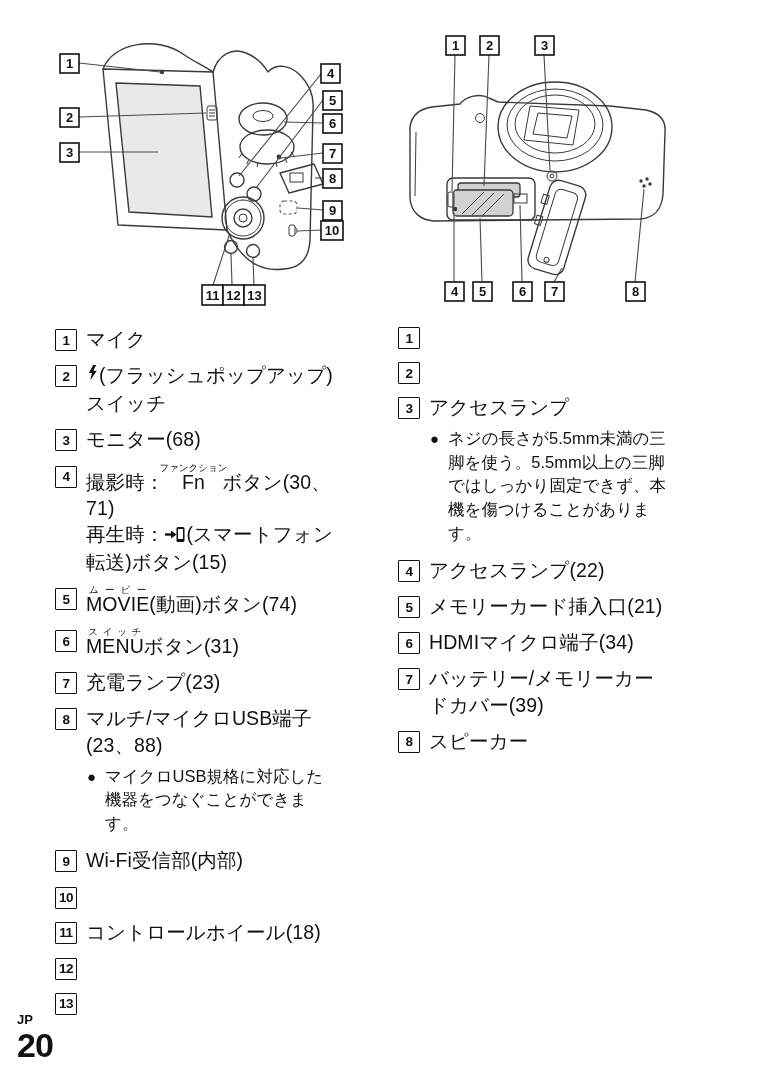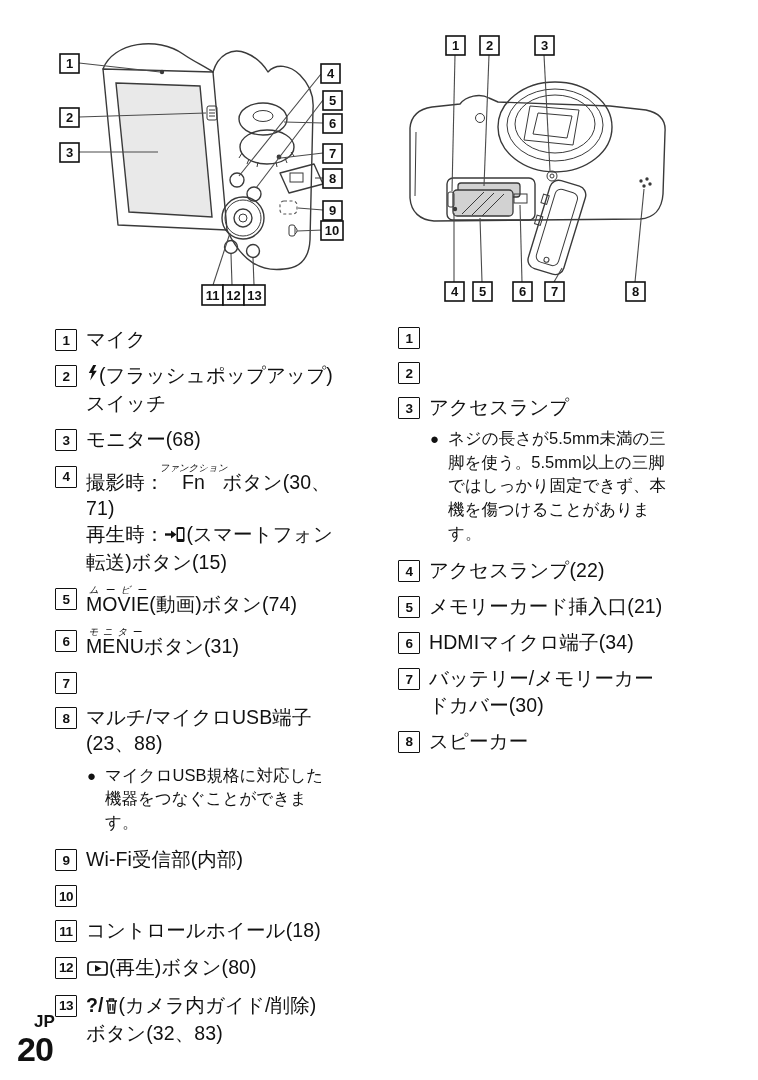--- a/index.html
+++ b/index.html
@@ -20,26 +20,26 @@
   .numbox{
     flex:0 0 auto;width:20px;height:20px;border:1.7px solid #111;border-radius:1px;
     display:flex;align-items:center;justify-content:center;
     font-size:13.5px;font-weight:bold;letter-spacing:-0.5px;
     margin-right:9px;margin-top:3px;background:#fff;
   }
   .itext{font-size:19.5px;line-height:1.34;letter-spacing:0.1px;}
   .note{display:flex;font-size:16.5px;line-height:1.43;margin-top:7px;margin-bottom:2px;padding-left:1px;letter-spacing:0;}
   .bullet{flex:0 0 auto;margin-right:9px;font-size:15px;line-height:1.55;}
   ruby{ruby-position:over;}
-  ruby rt{font-size:9.5px;font-weight:normal;letter-spacing:0;white-space:nowrap;font-style:italic;}
+  ruby rt{font-size:9.5px;font-weight:normal;letter-spacing:0;white-space:nowrap;}
   .icon{display:inline-block;vertical-align:-2px;margin:0 1px;}
   .qmark{font-weight:bold;}
 
   .footer{position:absolute;left:17px;top:1013px;}
-  .footer-jp{font-size:17px;font-weight:bold;margin-left:17px;line-height:1;}
+  .footer-jp{font-size:13px;font-weight:bold;line-height:1;}
   .footer-page{font-size:34px;font-weight:bold;line-height:1;margin-top:2px;letter-spacing:-1px;}
 
   
   .ln{stroke:#3a3a3a;stroke-width:1.4;fill:none;stroke-linejoin:round;stroke-linecap:round;}
   .lnthin{stroke:#3a3a3a;stroke-width:1;fill:none;}
   .leader{stroke:#4a4a4a;stroke-width:1.1;fill:none;}
   .cbox{fill:#fff;stroke:#111;stroke-width:1.6;}
   .cnum{font-size:13px;font-weight:600;fill:#111;text-anchor:middle;}
   .fillgray{fill:#e9e9e9;stroke:#3a3a3a;stroke-width:1.4;}
   .fillgray2{fill:#d2d2d2;stroke:#3a3a3a;stroke-width:1.3;}
@@ -282,25 +282,26 @@
     </div>
     </div>
 
   <div class="item">
       <span class="numbox">5</span>
     <div class="itext"><ruby><span>MOVIE</span><rt>ムービー</rt></ruby><span>(動画)ボタン(74)</span></div>
     </div>
 
   <div class="item">
       <span class="numbox">6</span>
-    <div class="itext"><ruby><span>MENU</span><rt>モニター</rt></ruby><span>ボタン(31)</span></div>
+    <div class="itext"><ruby><span>MENU</span><rt>スイッチ</rt></ruby><span>ボタン(31)</span></div>
     </div>
 
   <div class="item">
       <span class="numbox">7</span>
+    <div class="itext">充電ランプ(23)</div>
     </div>
 
   <div class="item">
       <span class="numbox">8</span>
     <div class="itext"><span>マルチ/マイクロUSB端子(23、88)</span>
       <div class="note">
           <span class="bullet">●</span>
           <span>マイクロUSB規格に対応した機器をつなぐことができます。</span>
         </div>
     </div>
@@ -315,31 +316,24 @@
       <span class="numbox">10</span>
     </div>
 
   <div class="item">
       <span class="numbox">11</span>
     <div class="itext">コントロールホイール(18)</div>
     </div>
 
   <div class="item">
       <span class="numbox">12</span>
-    <div class="itext"><span class="icon"><svg width="21" height="15" viewBox="0 0 21 15">
-            <rect x="1" y="1" width="19" height="13" rx="2.5" fill="none" stroke="#111" stroke-width="1.7"></rect>
-            <polygon points="8,4 14.5,7.5 8,11" fill="#111"></polygon>
-          </svg></span><span>(再生)ボタン(80)</span></div>
     </div>
 
   <div class="item">
       <span class="numbox">13</span>
-    <div class="itext"><span class="qmark">?/</span><span class="icon"><svg width="13" height="17" viewBox="0 0 13 17">
-            <path d="M1,4 H12 M4.5,4 V2 H8.5 V4 M2.6,4.5 L3.6,16 H9.4 L10.4,4.5 M5.1,7 V13.5 M7.9,7 V13.5" fill="none" stroke="#111" stroke-width="1.4"></path>
-          </svg></span><span>(カメラ内ガイド/削除)ボタン(32、83)</span></div>
     </div>
 
 </div>
 
 <div id="list-right" class="list">
 
   <div class="item">
       <span class="numbox">1</span>
     </div>
 
@@ -367,21 +361,21 @@
     <div class="itext">メモリーカード挿入口(21)</div>
     </div>
 
   <div class="item">
       <span class="numbox">6</span>
     <div class="itext">HDMIマイクロ端子(34)</div>
     </div>
 
   <div class="item">
       <span class="numbox">7</span>
-    <div class="itext">バッテリー/メモリーカードカバー(30)</div>
+    <div class="itext">バッテリー/メモリーカードカバー(39)</div>
     </div>
 
   <div class="item">
       <span class="numbox">8</span>
     <div class="itext">スピーカー</div>
     </div>
 
 </div>
 
 <div class="footer">

